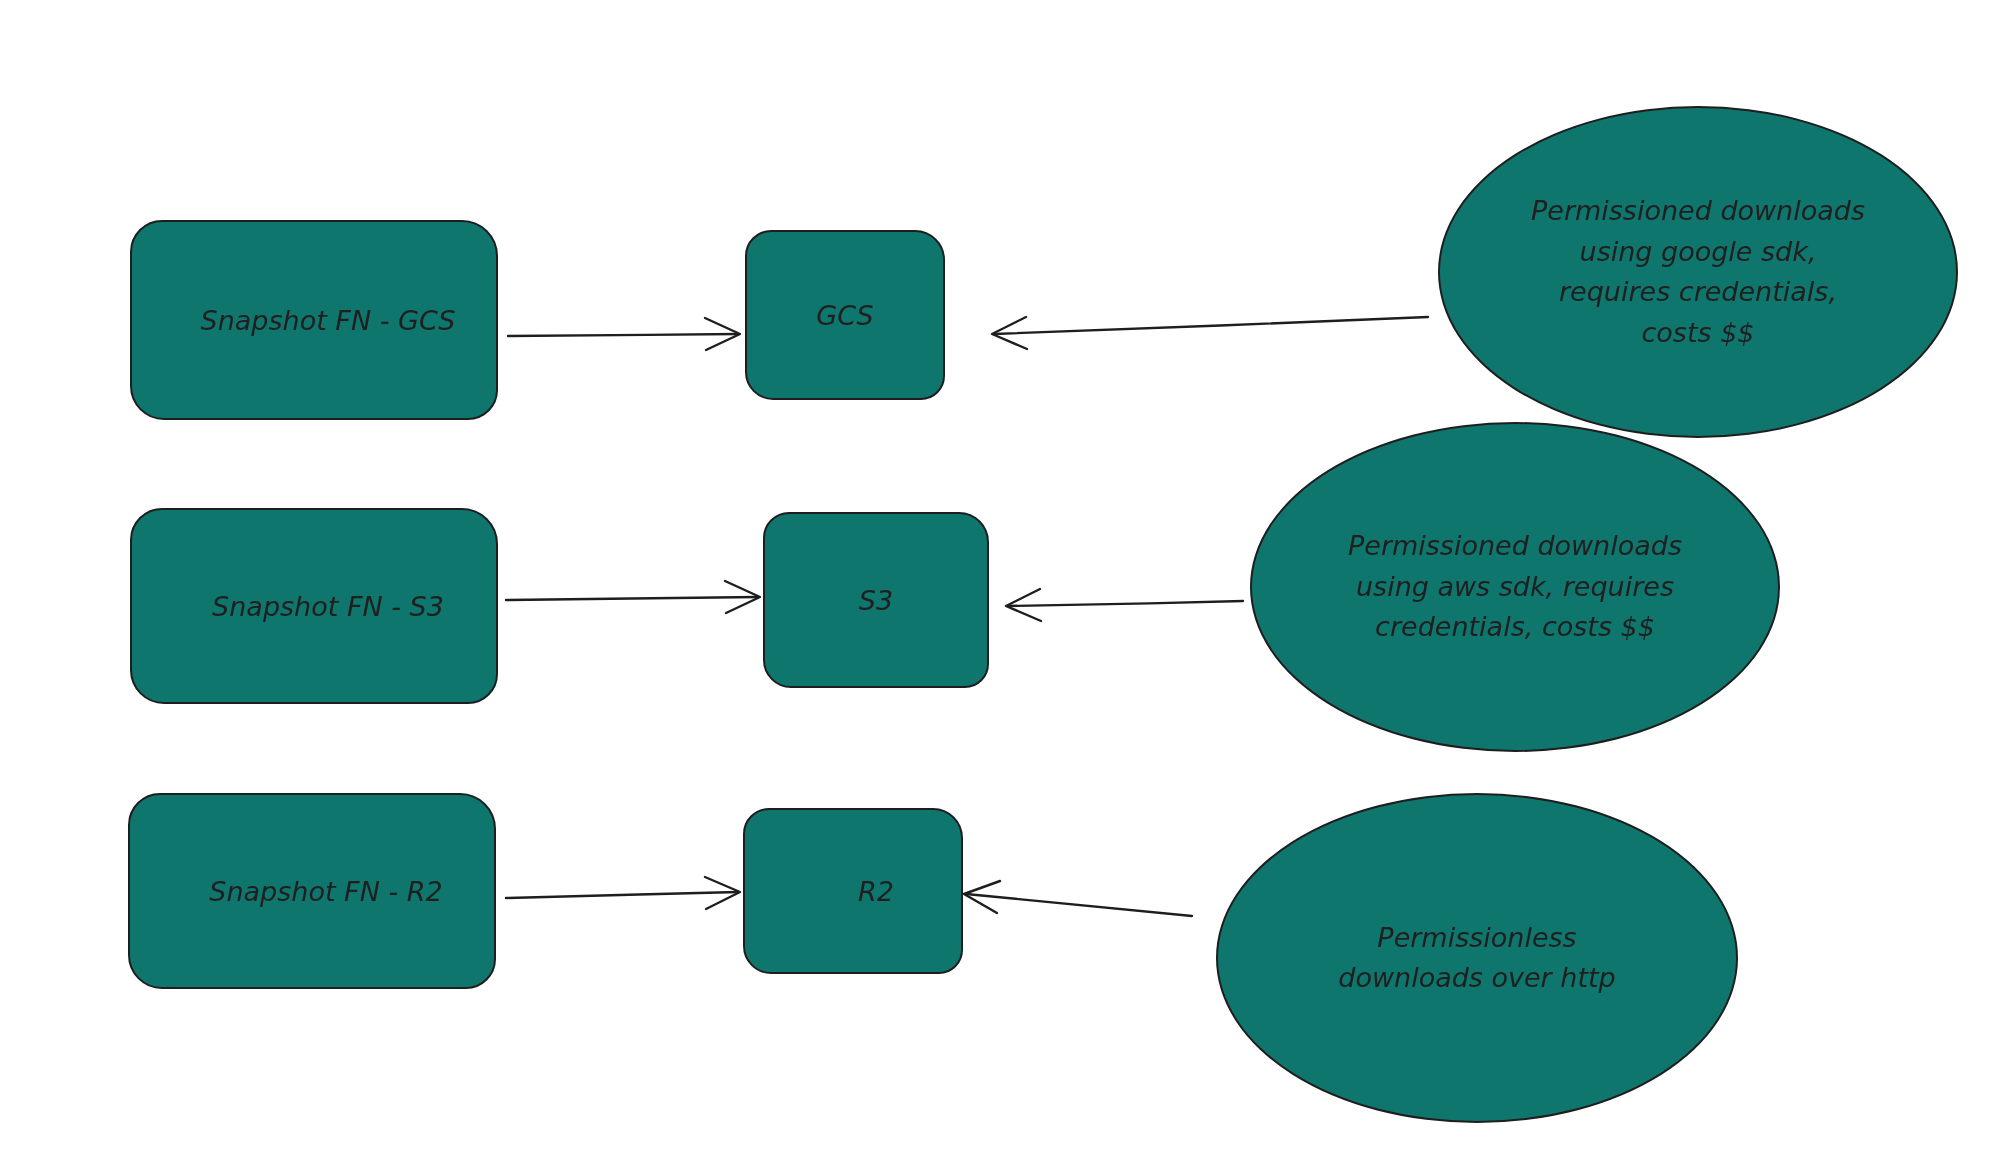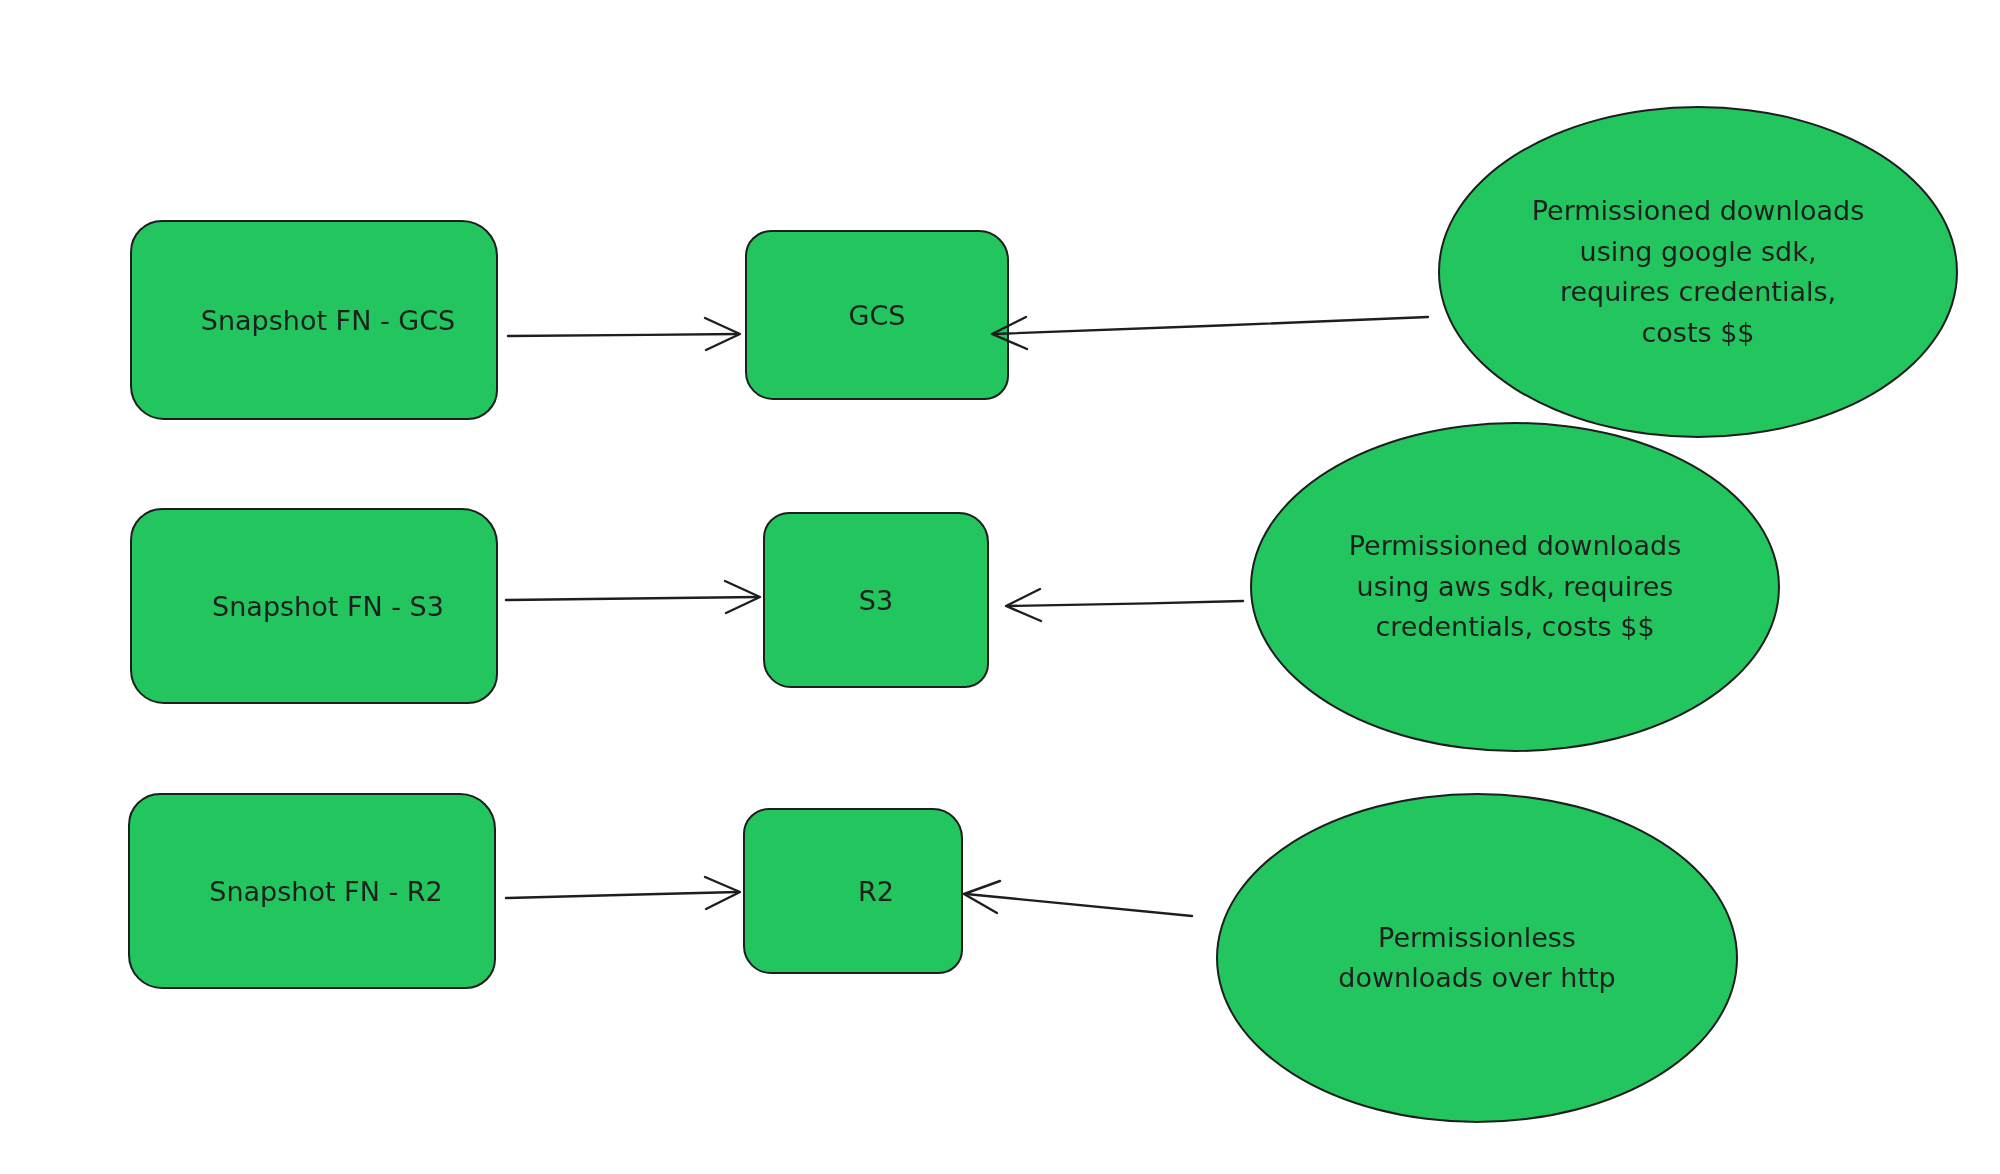--- a/index.html
+++ b/index.html
@@ -13,25 +13,26 @@
     height: 1174px;
     background: #ffffff;
     font-family: "DejaVu Sans", "Liberation Sans", sans-serif;
     color: #1f1f1f;
     overflow: hidden;
   }
   .shape {
     position: absolute;
     box-sizing: border-box;
     border: 2.5px solid #1e1e1e;
-    background: #22c55e;
+    background: #0f766e;
     display: flex;
     align-items: center;
     justify-content: center;
     text-align: center;
+    font-style: italic;
   }
   .rect-node {
     border-radius: 32px 36px 30px 34px;
     font-size: 27px;
     padding-left: 28px;
   }
   .small-box {
     border-radius: 26px 30px 24px 28px;
     font-size: 27px;
   }
@@ -63,21 +64,21 @@
 </style>
 </head>
 <body>
 
 <div class="canvas">
 
   <div class="shape rect-node" style="left:130px; top:220px; width:368px; height:200px;">
     <span>Snapshot FN - GCS</span>
   </div>
 
-  <div class="shape small-box" style="left:745px; top:230px; width:264px; height:170px;">
+  <div class="shape small-box" style="left:745px; top:230px; width:200px; height:170px;">
     <span>GCS</span>
   </div>
 
   <div class="shape ellipse-node" style="left:1438px; top:106px; width:520px; height:332px;">
     <span class="note-text">Permissioned downloads
 using google sdk,
 requires credentials,
 costs $$</span>
   </div>
 

